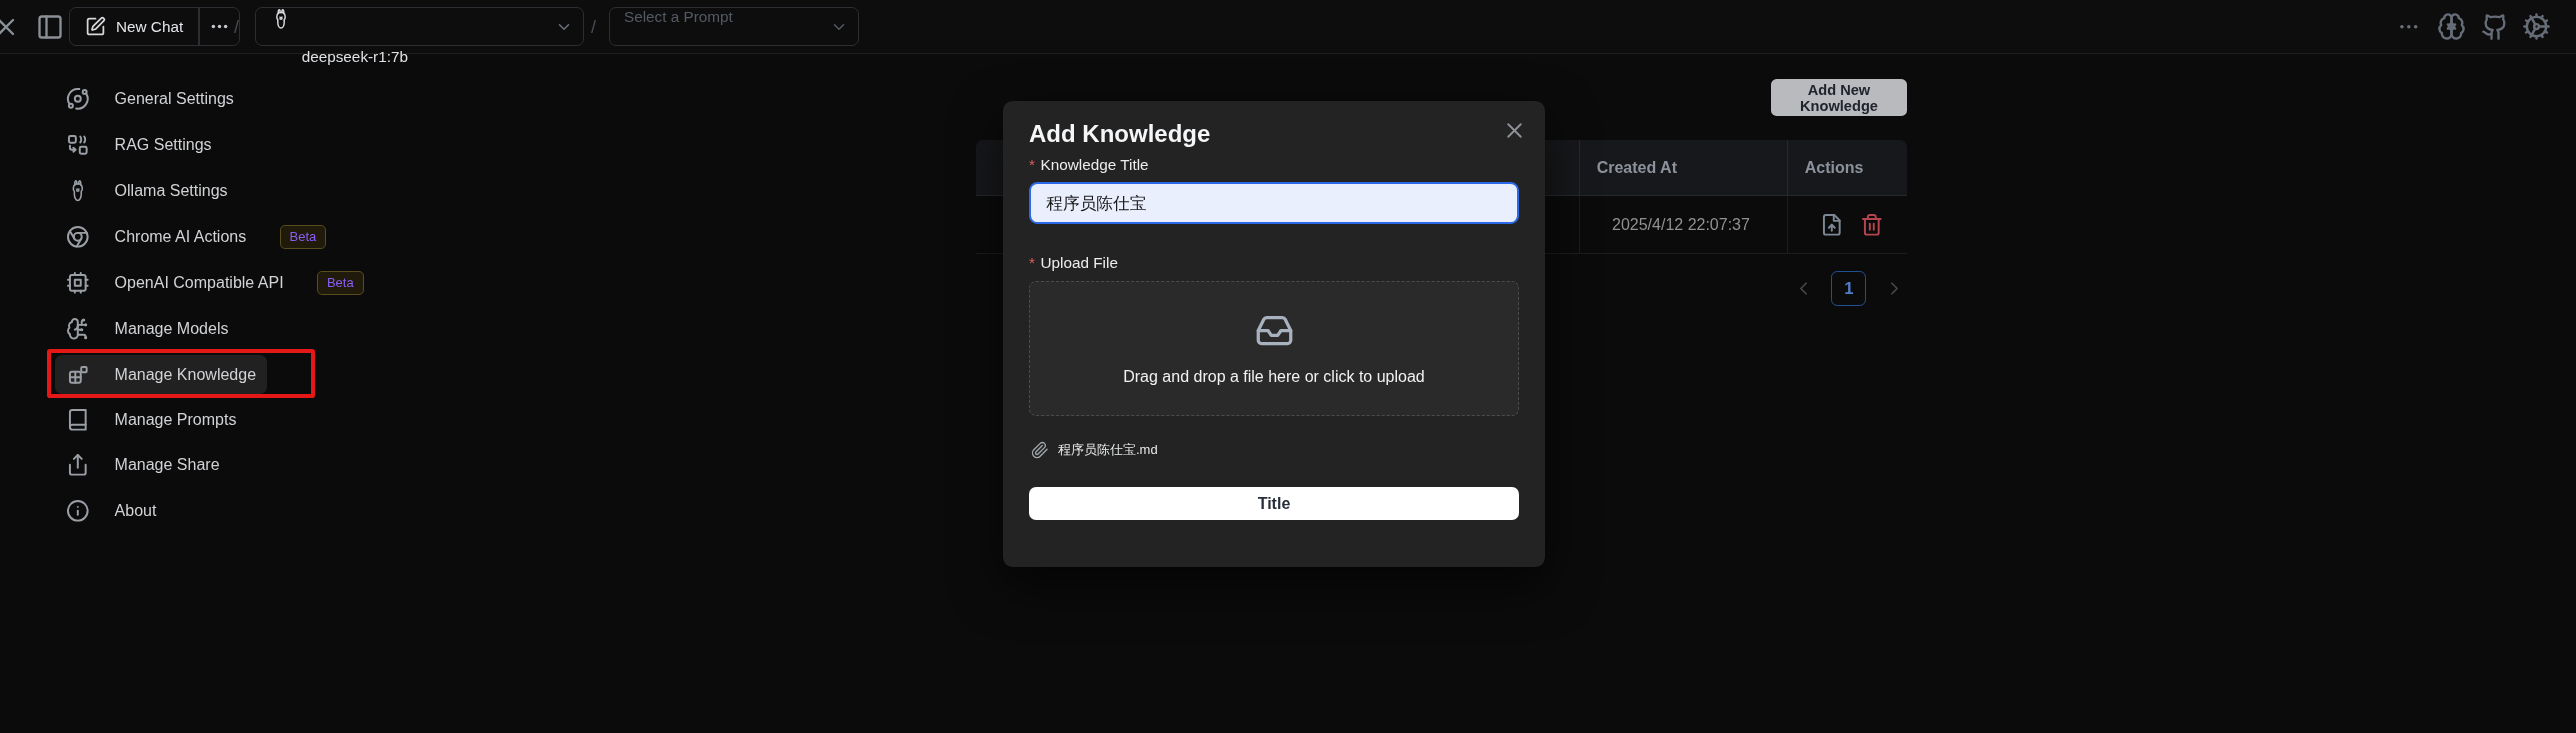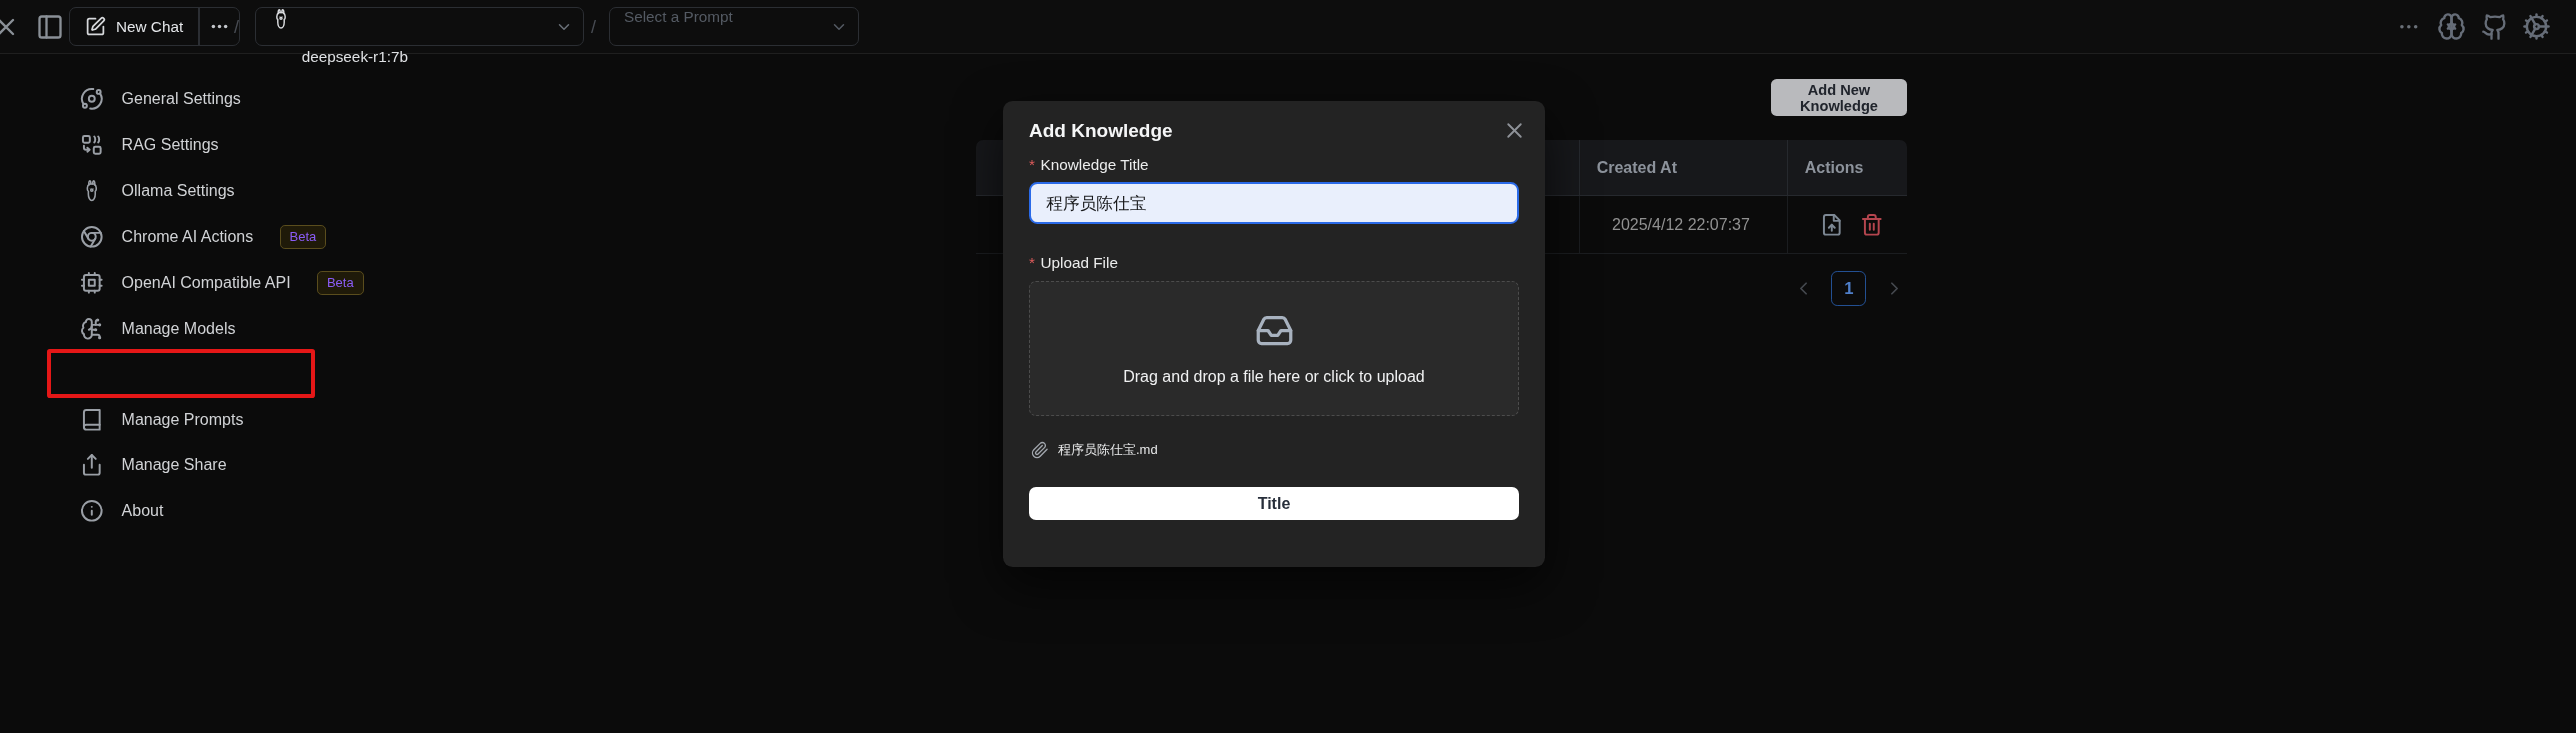--- a/index.html
+++ b/index.html
@@ -18,21 +18,21 @@
   .newchat-main { display:flex; align-items:center; gap:9.7px; padding:0 15.3px; height:100%; cursor:pointer; }
   .newchat-main .label { font-size:15.3px; font-weight:500; color:#e4e6e9; white-space:nowrap; }
   .newchat-div { width:1.4px; height:100%; background:#2b2e33; }
   .newchat-more { width:39px; height:100%; display:flex; align-items:center; justify-content:center; color:#c3c6cb; cursor:pointer; }
   .slash { position:absolute; top:0; height:54px; line-height:54px; font-size:18px; color:#484c53; }
   .selbox-text { font-size:15.3px; color:#dfe1e4; margin-left:9.7px; white-space:nowrap;margin-top:40px; }
   .selbox-placeholder { font-size:15.3px; color:#545a63; margin-left:14px; white-space:nowrap; }
   .chev { position:absolute; right:9.7px; top:50%; transform:translateY(-50%); color:#6a7078; }
 
   
-  .side-item { position:absolute; left:69px; height:39px; display:flex; align-items:center; gap:18px; padding:0 11px; border-radius:7px; cursor:pointer; }
+  .side-item { position:absolute; left:55px; height:39px; display:flex; align-items:center; gap:25px; padding:0 11px; border-radius:7px; cursor:pointer; }
   .side-item .s-icon { color:#9a9fa6; }
   .side-item .s-label { font-size:16px; font-weight:500; color:#d1d3d6; white-space:nowrap; }
   .side-item.active { background:#212121; }
   .beta { margin-left:8.3px; padding:3.5px 9px; border:1.4px solid #5a4d1d; border-radius:4.9px; background:#1f1a09; color:#8b5cf6; font-size:13px; font-weight:500; }
   .annotation { position:absolute; left:47px; top:349px; width:268px; height:49px; border:4.9px solid #e51717; border-radius:2.8px; z-index:50; pointer-events:none; }
 
   
   .add-btn { position:absolute; left:1771px; top:79px; width:136px; height:37px; background:#b9babd; border:none; border-radius:5.6px; color:#20242c; font-size:14.6px; font-weight:700; font-family:inherit; cursor:pointer; }
   .ktable { position:absolute; left:976px; top:140px; width:931px; }
   .ktable .thead { display:flex; height:56px; background:#17181b; border-radius:7px 7px 0 0; border-bottom:1.4px solid #26292e; }
@@ -42,21 +42,21 @@
   .c1 { width:603px; } .c2 { width:208px; border-left:1.4px solid #26292e; } .c3 { width:120px; border-left:1.4px solid #26292e; }
   .trow .c2, .trow .c3 { border-left:1.4px solid #1b1d20; }
   .expand-btn { width:22px; height:22px; margin-left:-1.4px; border:1.4px solid #393d44; border-radius:4.2px; display:flex; align-items:center; justify-content:center; color:#8f949b; background:transparent; cursor:pointer; }
   .row-actions { display:flex; align-items:center; gap:16.7px; }
   .pag { position:absolute; top:271px; display:flex; align-items:center; }
   .pag-chev { color:#45494f; cursor:pointer; }
   .pag-page { width:35px; height:35px; border:1.4px solid #235093; border-radius:6.2px; display:flex; align-items:center; justify-content:center; color:#4f7fc9; font-size:16.7px; font-weight:600; cursor:pointer; }
 
   
   .modal { position:absolute; left:1003px; top:101px; width:542px; height:466px; background:#232323; border-radius:9.7px; box-shadow:0 18px 49px rgba(0,0,0,.65); z-index:100; }
-  .modal-title { position:absolute; left:26px; top:19px; font-size:19px; font-weight:700; color:#f5f6f7; }
+  .modal-title { position:absolute; left:26px; top:19px; font-size:24px; font-weight:700; color:#f5f6f7; }
   .modal-close { position:absolute; right:18px; top:16.7px; color:#8e9298; cursor:pointer; background:none; border:none; padding:0; }
   .field-label { position:absolute; left:26px; display:flex; align-items:center; font-size:15.3px; color:#eceded; }
   .req { color:#e05c5c; margin-right:5.6px; font-size:15.3px; }
   .title-input { position:absolute; left:26px; top:81px; width:490px; height:42px; background:#e9effc; border:2.1px solid #2a6ae8; border-radius:8.3px; padding:0 15.3px; font-size:16.7px; color:#17181a; font-family:inherit; outline:none; }
   .upload-box { position:absolute; left:26px; top:180px; width:490px; height:135px; background:#2a2a2a; border:1.4px dashed #4c4c4c; border-radius:7px; display:flex; flex-direction:column; align-items:center; justify-content:center; gap:18px; cursor:pointer; }
   .upload-box .inbox { color:#a8b2bf; }
   .upload-hint { font-size:16px; color:#f0f1f2; }
   .attach-row { position:absolute; left:28px; top:338px; height:22px; display:flex; align-items:center; gap:9px; }
   .attach-row .clip { color:#a2a7ae; }
   .attach-name { font-size:13px; color:#e7e8e9; }
@@ -251,20 +251,31 @@
           <path d="M16 8V5a2 2 0 0 1 2-2"></path>
           <circle cx="16" cy="13" r=".6" fill="currentColor"></circle>
           <circle cx="18" cy="3" r=".6" fill="currentColor"></circle>
           <circle cx="20" cy="21" r=".6" fill="currentColor"></circle>
           <circle cx="20" cy="8" r=".6" fill="currentColor"></circle>
         </svg>
     </span>
     <span class="s-label">Manage Models</span>
   </div>
 
+  <div class="side-item active" style="top:355px;">
+    <span class="s-icon">
+      <svg width="23.6" height="23.6" viewBox="0 0 24 24">
+          <rect x="4" y="9" width="11" height="11" rx="2"></rect>
+          <path d="M9.5 9v11"></path>
+          <path d="M4 14.5h11"></path>
+          <rect x="15.5" y="4" width="5.5" height="5.5" rx="1"></rect>
+        </svg>
+    </span>
+    <span class="s-label">Manage Knowledge</span>
+  </div>
 
   <div class="side-item" style="top:400px;">
     <span class="s-icon">
       <svg width="23.6" height="23.6" viewBox="0 0 24 24">
           <path d="M4 19.5v-15A2.5 2.5 0 0 1 6.5 2H20v20H6.5a2.5 2.5 0 0 1-2.5-2.5z"></path>
           <path d="M4 19.5A2.5 2.5 0 0 1 6.5 17H20"></path>
         </svg>
     </span>
     <span class="s-label">Manage Prompts</span>
   </div>

